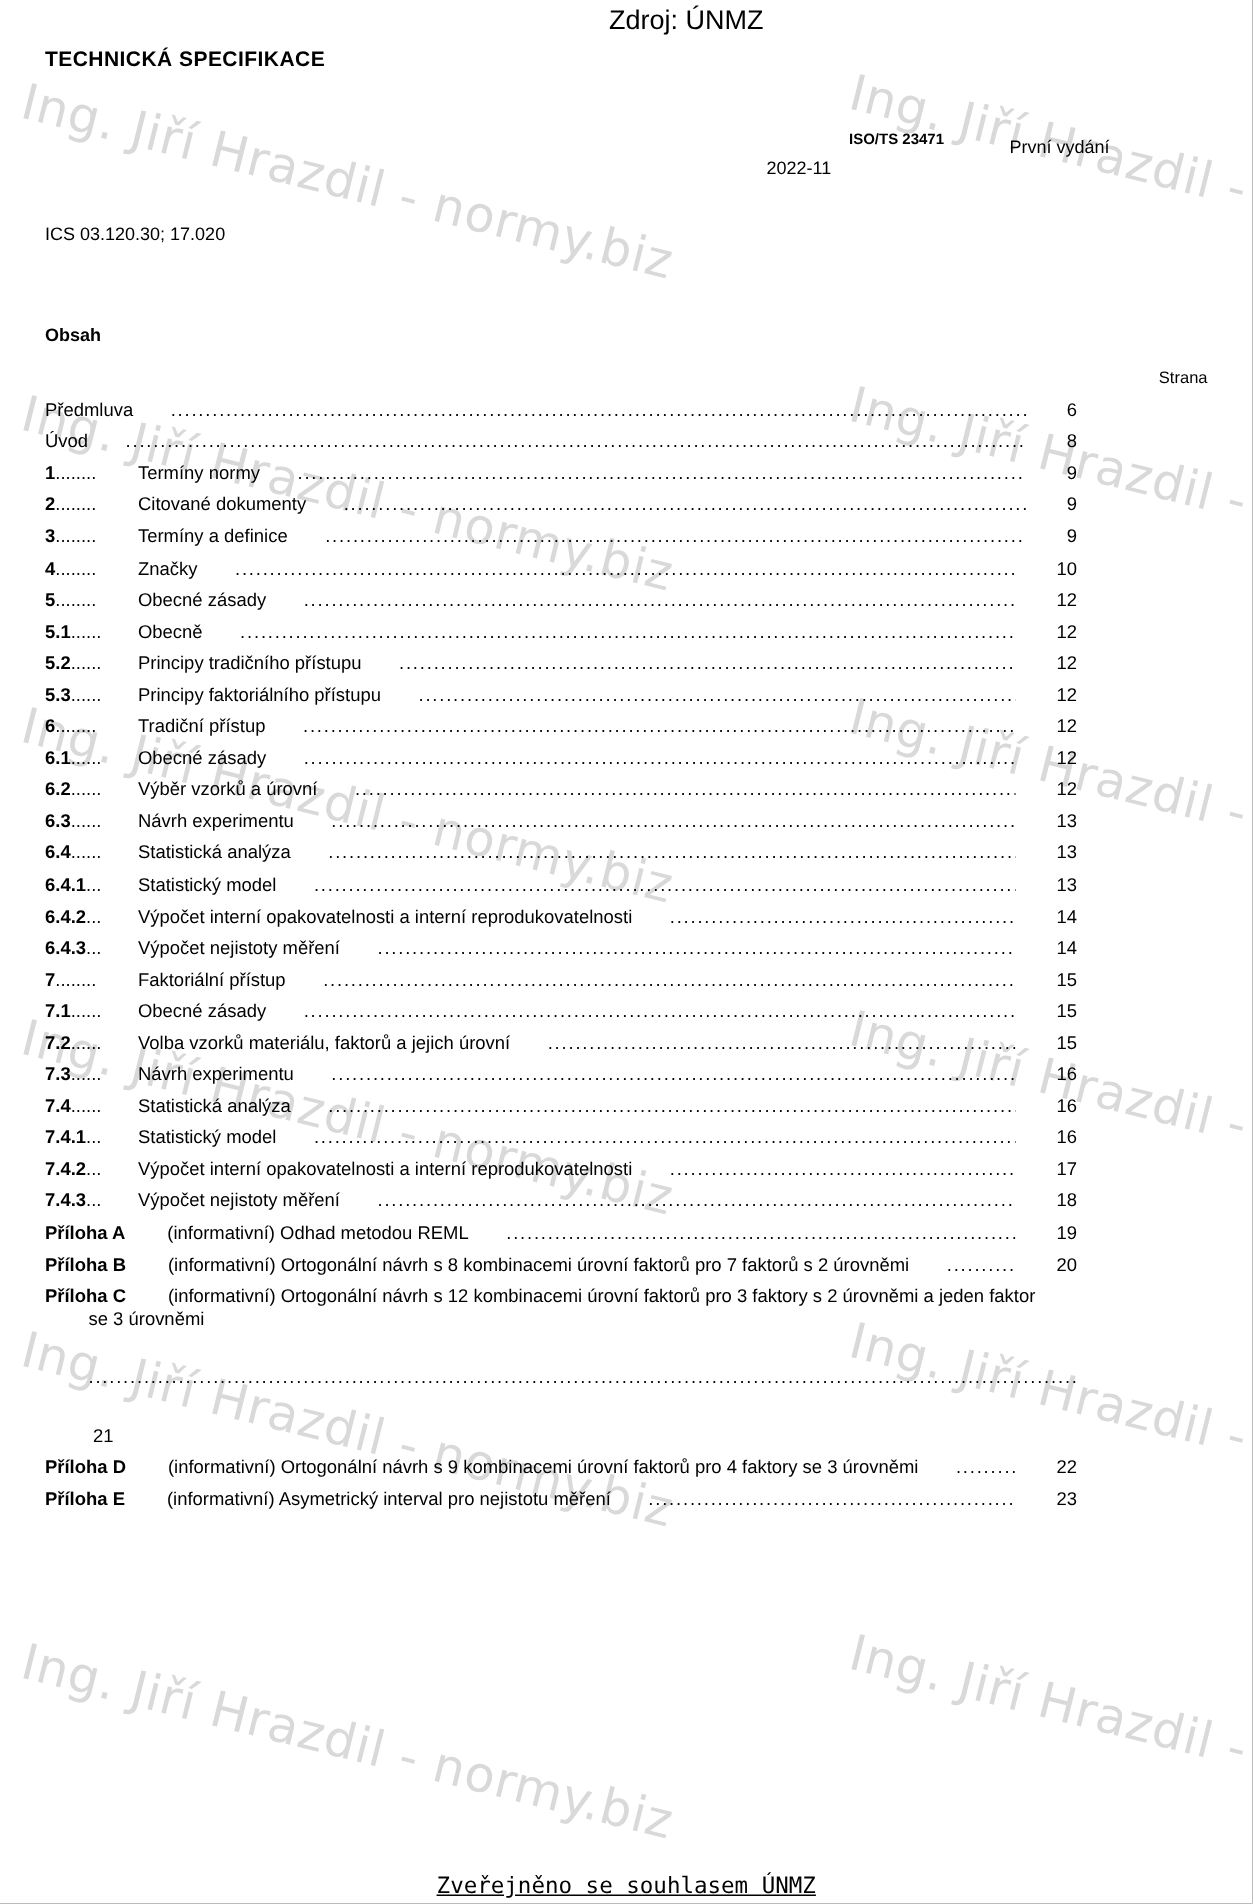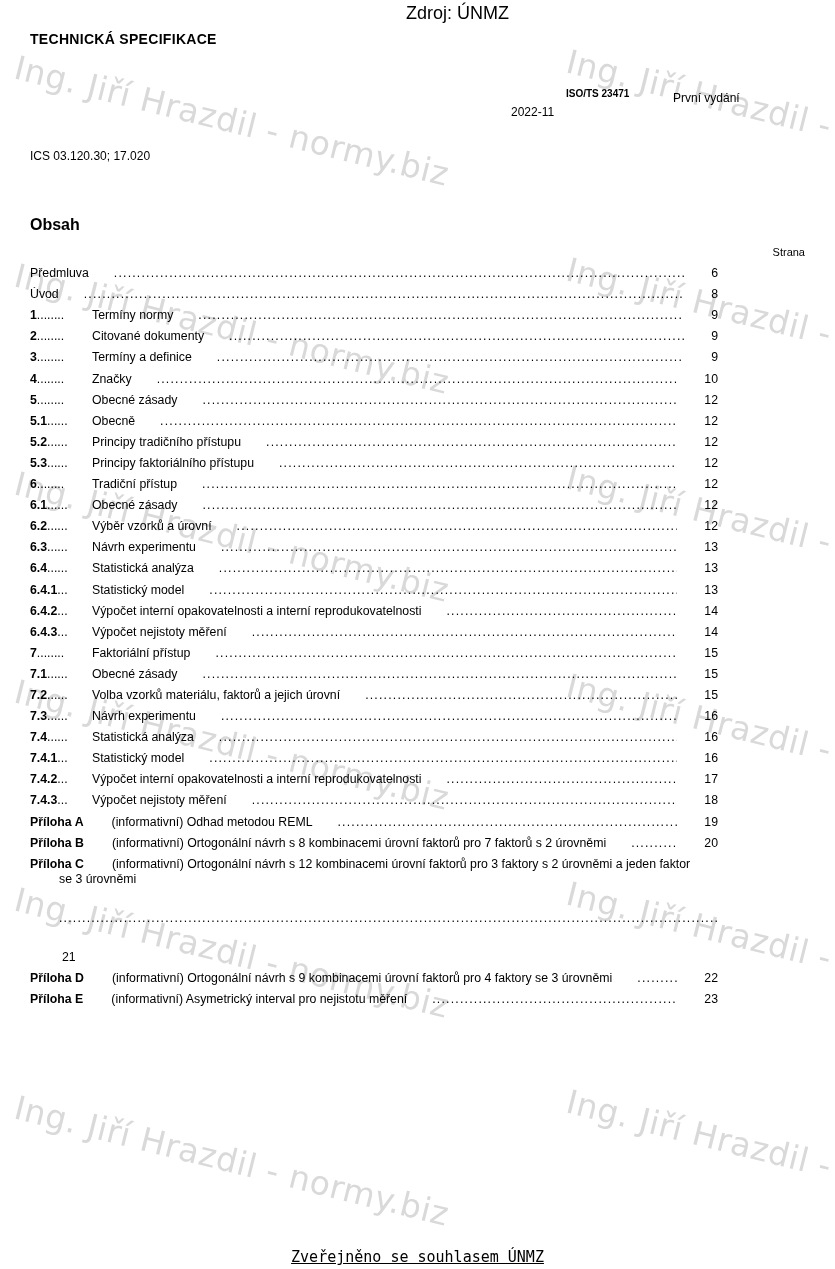--- a/index.html
+++ b/index.html
@@ -30,21 +30,21 @@
     font-family:Liberation Sans, sans-serif;
     font-size:18px;
     padding-left:40px;
   }
   .spec-type{position:absolute;left:30px;top:31px;font-size:14px;font-weight:bold;letter-spacing:0.3px;}
   .doc-title{position:absolute;left:30px;top:70px;font-size:14px;font-weight:bold;line-height:20px;}
   .std-num{position:absolute;left:566px;top:88px;font-size:10px;font-weight:bold;}
   .edition{position:absolute;left:673px;top:91px;font-size:12px;}
   .edition-date{position:absolute;left:511px;top:105px;font-size:12px;}
   .ics{position:absolute;left:30px;top:149px;font-size:12px;}
-  .obsah{position:absolute;left:30px;top:216px;font-size:16px;font-weight:bold;}
+  .obsah{position:absolute;left:30px;top:216px;font-size:12px;font-weight:bold;}
   .strana{position:absolute;right:30px;top:246px;font-size:11px;margin-left:12px;}
   
   .toc{position:absolute;left:30px;top:260px;width:688px;}
   .toc-row{margin-top:6.1px;font-size:12.3px;line-height:15px;}
   .toc-line{display:flex;align-items:baseline;overflow:hidden;gap:24px;}
   .prefix{flex:0 0 38px;white-space:nowrap;overflow:hidden;}
   .prefix b{font-weight:bold;}
   .annex-num{font-weight:bold;white-space:nowrap;flex:0 0 auto;}
   .lbl{white-space:nowrap;flex:0 0 auto;}
   .annex-lbl{margin-left:4px;}

